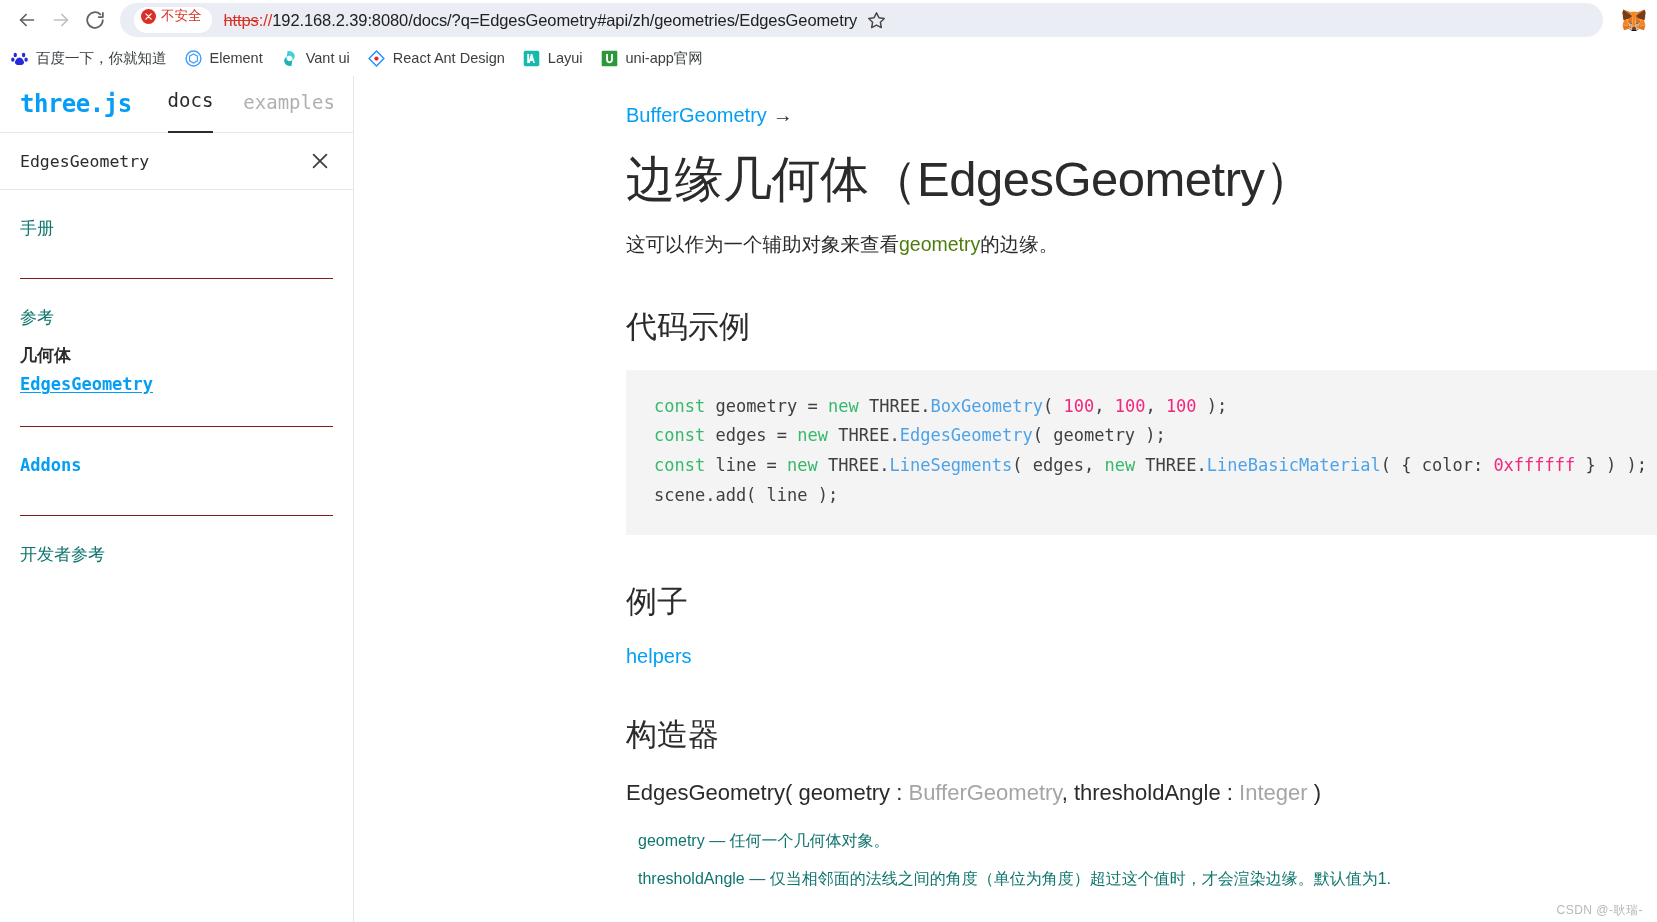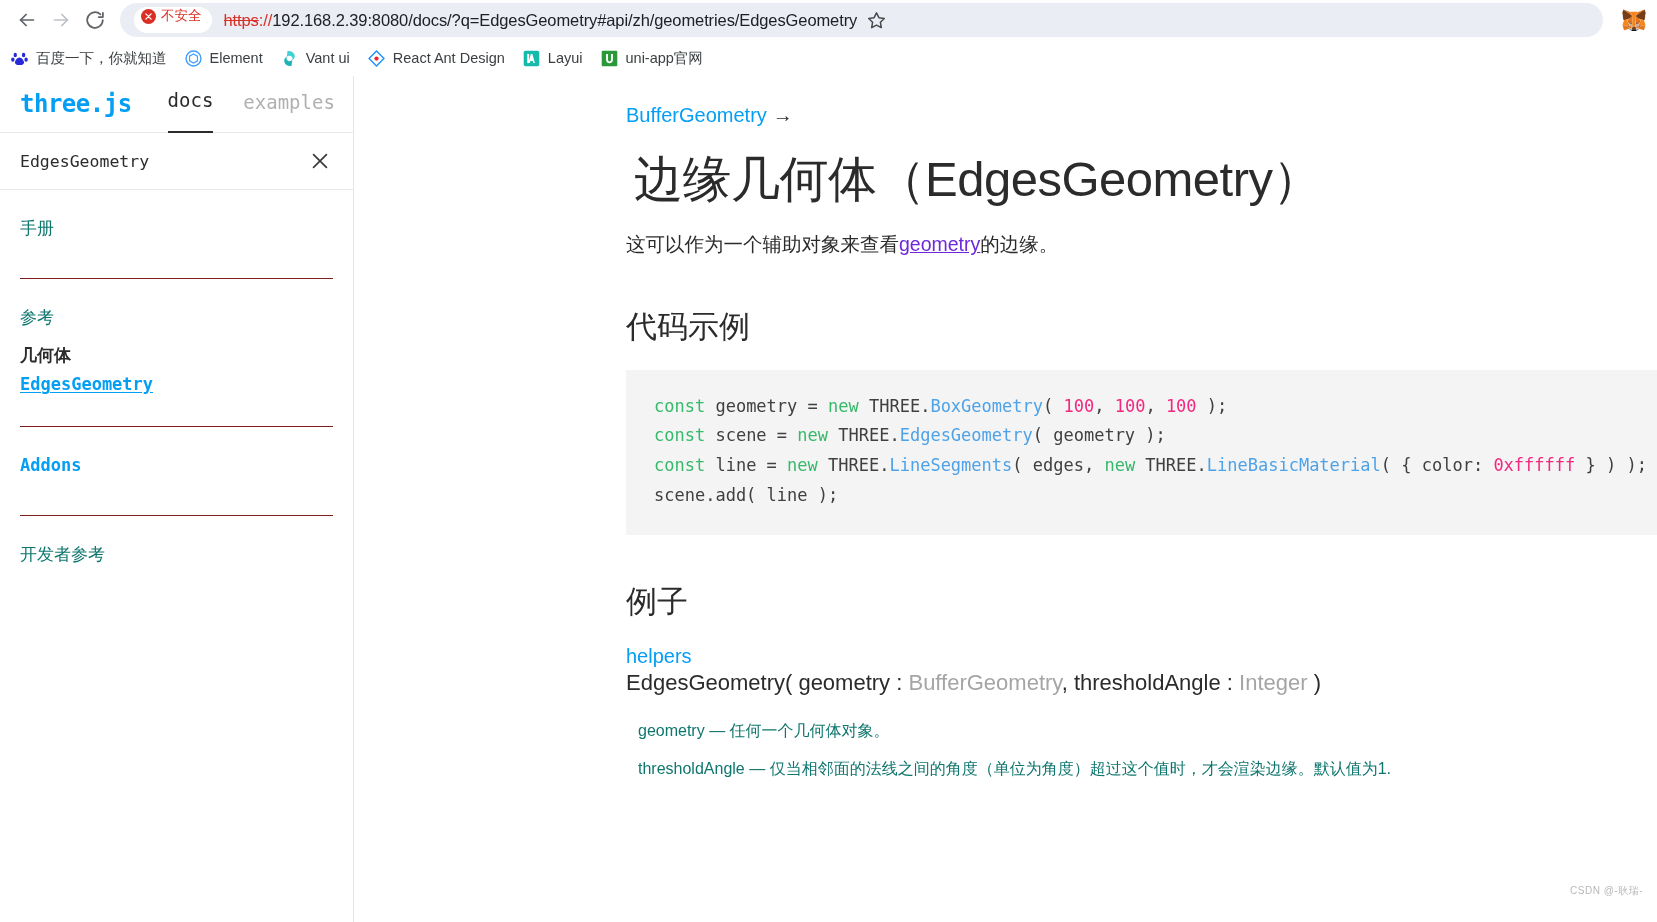--- a/index.html
+++ b/index.html
@@ -240,31 +240,31 @@
   #breadcrumb {
     font-size: 20px;
     color: #049ef4;
     margin-bottom: 24px;
   }
   #breadcrumb .arrow { color: #2b2b2b; margin-left: 6px; }
   #doc-title {
     font-size: 49px;
     font-weight: normal;
     color: #2b2b2b;
-    margin: 0 0 22px 8px;
+    margin: 0 0 22px 0;
     line-height: 1.15;
     letter-spacing: -0.5px;
   }
   .para {
     font-size: 19.5px;
     color: #2b2b2b;
     line-height: 1.55;
     margin: 0 0 12px 0;
   }
-  .para a, .inline-link { color: #6d28d9; text-decoration: underline; }
+  .para a, .inline-link { color: #4d7c0f; }
   h2.sect {
     font-size: 31px;
     font-weight: normal;
     color: #2b2b2b;
     margin: 46px 0 22px 0;
   }
   #code-block {
     background: #f4f4f4;
     margin: 0 0 0 0;
     padding: 22px 28px 24px 28px;
@@ -298,22 +298,22 @@
   .param-line {
     font-size: 16px;
     color: #0f766e;
     line-height: 1.6;
     margin: 12px;
   }
 
   #watermark {
     position: absolute;
     right: 14px;
-    bottom: 24px;
-    font-size: 10px;
+    bottom: 3px;
+    font-size: 12px;
     color: #b8b8b8;
     letter-spacing: 0.5px;
   }
 </style>
 </head>
 <body>
 
 <div id="browser-chrome">
 
   <div id="toolbar-row">
@@ -503,28 +503,29 @@
       </div>
 
       <h1 id="doc-title">边缘几何体（EdgesGeometry）</h1>
 
       <p class="para"><span>这可以作为一个辅助对象来查看</span><span class="inline-link">geometry</span><span>的边缘。</span></p>
 
       <h2 class="sect">代码示例</h2>
 
       <div id="code-block">
         <pre><code id="code-render"><span class="tok-kw">const</span><span class="tok-plain"> geometry = </span><span class="tok-kw">new</span><span class="tok-plain"> THREE.</span><span class="tok-cls">BoxGeometry</span><span class="tok-plain">( </span><span class="tok-num">100</span><span class="tok-plain">, </span><span class="tok-num">100</span><span class="tok-plain">, </span><span class="tok-num">100</span><span class="tok-plain"> );</span>
-<span class="tok-kw">const</span><span class="tok-plain"> scene = </span><span class="tok-kw">new</span><span class="tok-plain"> THREE.</span><span class="tok-cls">EdgesGeometry</span><span class="tok-plain">( geometry );</span>
+<span class="tok-kw">const</span><span class="tok-plain"> edges = </span><span class="tok-kw">new</span><span class="tok-plain"> THREE.</span><span class="tok-cls">EdgesGeometry</span><span class="tok-plain">( geometry );</span>
 <span class="tok-kw">const</span><span class="tok-plain"> line = </span><span class="tok-kw">new</span><span class="tok-plain"> THREE.</span><span class="tok-cls">LineSegments</span><span class="tok-plain">( edges, </span><span class="tok-kw">new</span><span class="tok-plain"> THREE.</span><span class="tok-cls">LineBasicMaterial</span><span class="tok-plain">( { color: </span><span class="tok-num">0xffffff</span><span class="tok-plain"> } ) );</span>
 <span class="tok-plain">scene.add( line );</span></code></pre>
       </div>
 
       <h2 class="sect">例子</h2>
       <a class="example-link">helpers</a>
 
+      <h2 class="sect">构造器</h2>
 
       <div id="ctor-sig"><span>EdgesGeometry( geometry : </span><span class="type">BufferGeometry</span><span>, thresholdAngle : </span><span class="type">Integer</span><span> )</span></div>
 
       <p class="param-line">geometry — 任何一个几何体对象。</p>
       <p class="param-line">thresholdAngle — 仅当相邻面的法线之间的角度（单位为角度）超过这个值时，才会渲染边缘。默认值为1.</p>
 
     </div>
 
     <div id="watermark">CSDN @-耿瑞-</div>
   </div>

